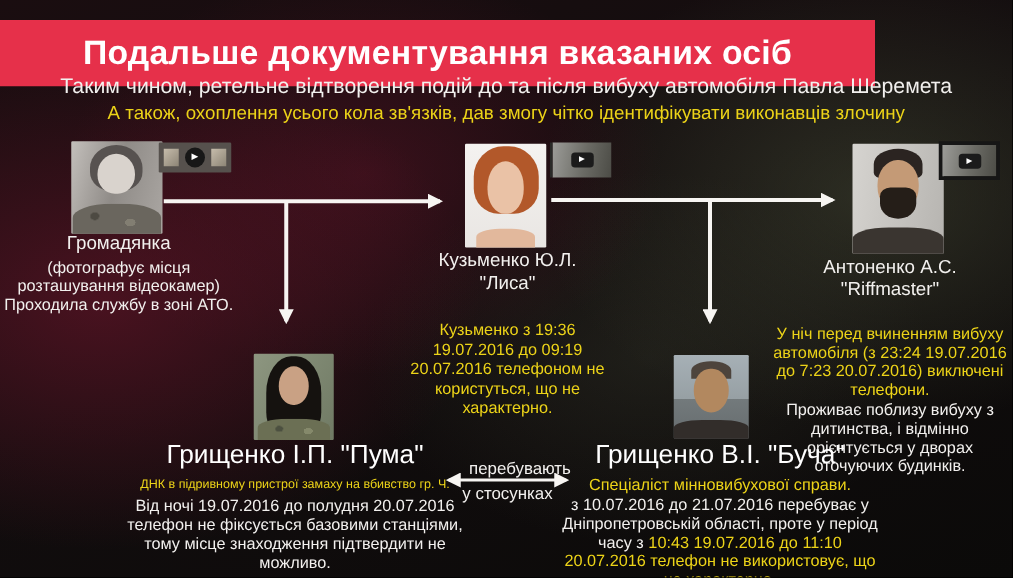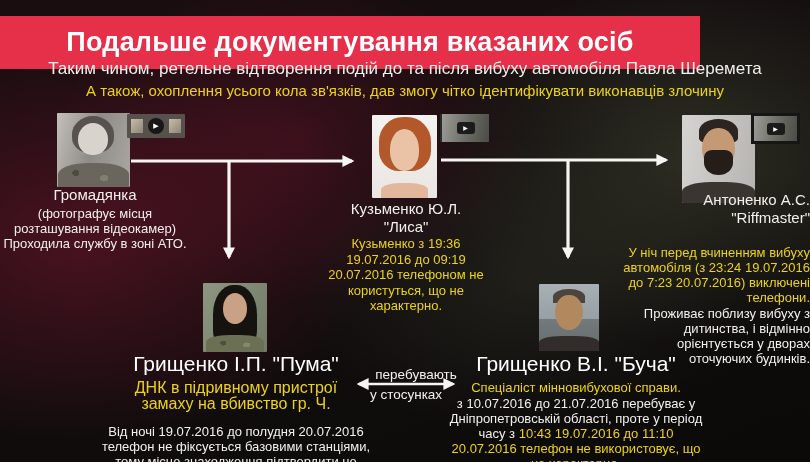--- a/index.html
+++ b/index.html
@@ -68,26 +68,26 @@
   .vthumb{background:linear-gradient(100deg,#9c9c98 0%,#6b6b65 55%,#4c4c46 100%);cursor:pointer;}
   .vt-kuz{left:440px;top:114px;width:47px;height:28px;border-left:2px solid #2a2a28;}
   .vt-ant{left:751px;top:113px;width:43px;height:25px;border:3px solid #161616;}
   .ytbtn{position:absolute;left:50%;top:50%;transform:translate(-50%,-50%);width:18px;height:12px;
     background:#1b1b1b;border-radius:3px;color:#fff;font-size:6px;line-height:12px;text-align:center;}
   
   .b-dugar{left:0;top:186px;width:190px;}
   .b-dugar .hl{width:160px;margin:8px auto 2px;}
   .b-dugar .n1{width:170px;margin:2px auto 0;}
   .b-kuz{left:320px;top:200px;width:172px;}
-  .b-kuz .hl{margin-top:0;line-height:15.5px;}
-  .b-ant{left:614px;top:191px;width:196px;text-align:right;}
+  .b-kuz .hl{margin-top:20px;line-height:15.5px;}
+  .b-ant{left:614px;top:205px;width:196px;}
   .b-ant .hl{margin-top:18px;line-height:15px;}
   .b-ant .nt{margin-top:1px;}
   .b-hip{left:91px;top:352px;width:290px;}
-  .b-hip .hl{font-size:16px;line-height:16px;width:250px;margin:4px auto 12px;}
+  .b-hip .hl{font-size:10px;line-height:16px;width:250px;margin:4px auto 1px;}
   .b-hvi{left:446px;top:352px;width:260px;}
   .b-hvi .hl{margin-top:4px;line-height:15.5px;}
   .b-hvi .nt{line-height:15px;}
   .rel1{left:356px;top:367px;width:120px;text-align:center;font-size:13.5px;color:var(--white);}
   .rel2{left:346px;top:387px;width:120px;text-align:center;font-size:13.5px;color:var(--white);}
   .arrows{left:0;top:0;width:810px;height:462px;pointer-events:none;}
 </style>
 </head>
 <body>
 

